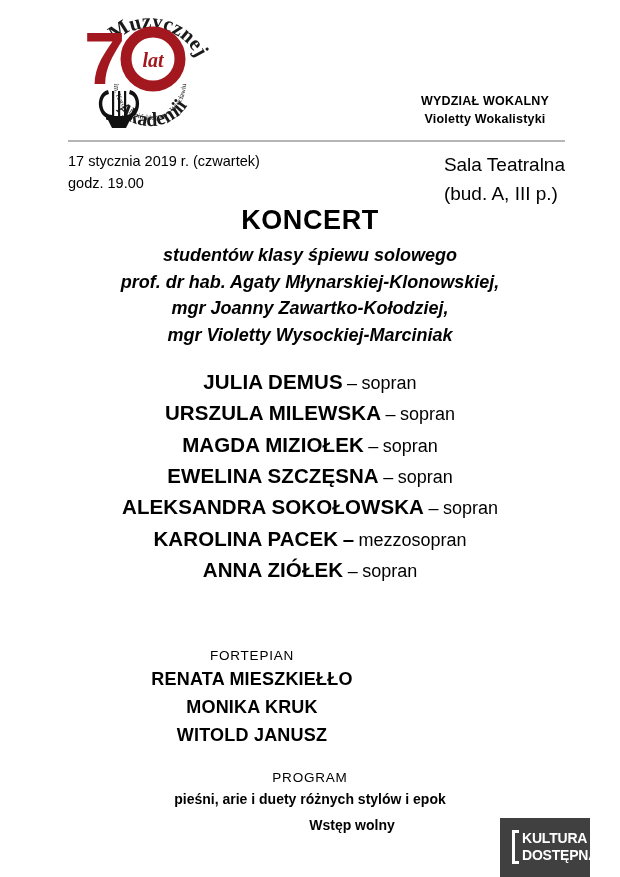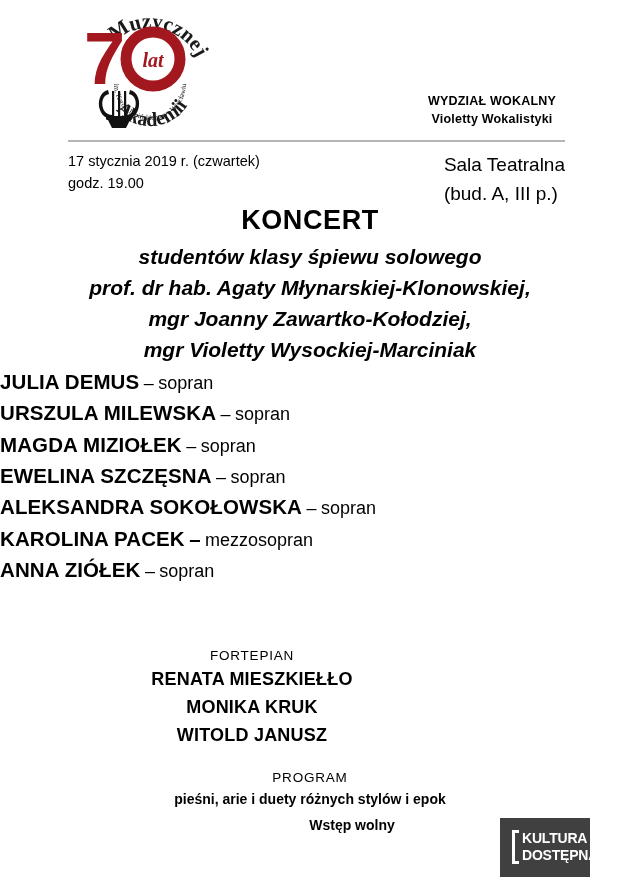--- a/index.html
+++ b/index.html
@@ -35,21 +35,21 @@
     position: absolute;
     left: 68px;
     top: 6px;
     width: 150px;
     height: 132px;
   }
   .logo-svg { display: block; }
 
   .faculty {
     position: absolute;
-    right: 64px;
+    right: 71px;
     top: 92px;
     text-align: center;
     line-height: 1.45;
   }
   .faculty .l1 {
     font-size: 12.5px;
     font-weight: bold;
     letter-spacing: 0.2px;
     white-space: nowrap;
   }
@@ -105,34 +105,34 @@
   .koncert {
     font-size: 27px;
     font-weight: bold;
     letter-spacing: 0.6px;
     line-height: 1.05;
   }
   .subtitle-lines {
     margin-top: 8px;
   }
   .subtitle-lines div {
-    font-size: 21px;
+    font-size: 18px;
     font-weight: bold;
     font-style: italic;
     line-height: 1.47;
     white-space: nowrap;
   }
 
   
   .performers {
     position: absolute;
     left: 0;
     top: 366px;
     width: 620px;
-    text-align: left;
+    text-align: center;
   }
   .performer {
     line-height: 1.52;
     white-space: nowrap;
   }
   .performer .pname {
     font-size: 20.5px;
     font-weight: bold;
     letter-spacing: 0.1px;
   }

